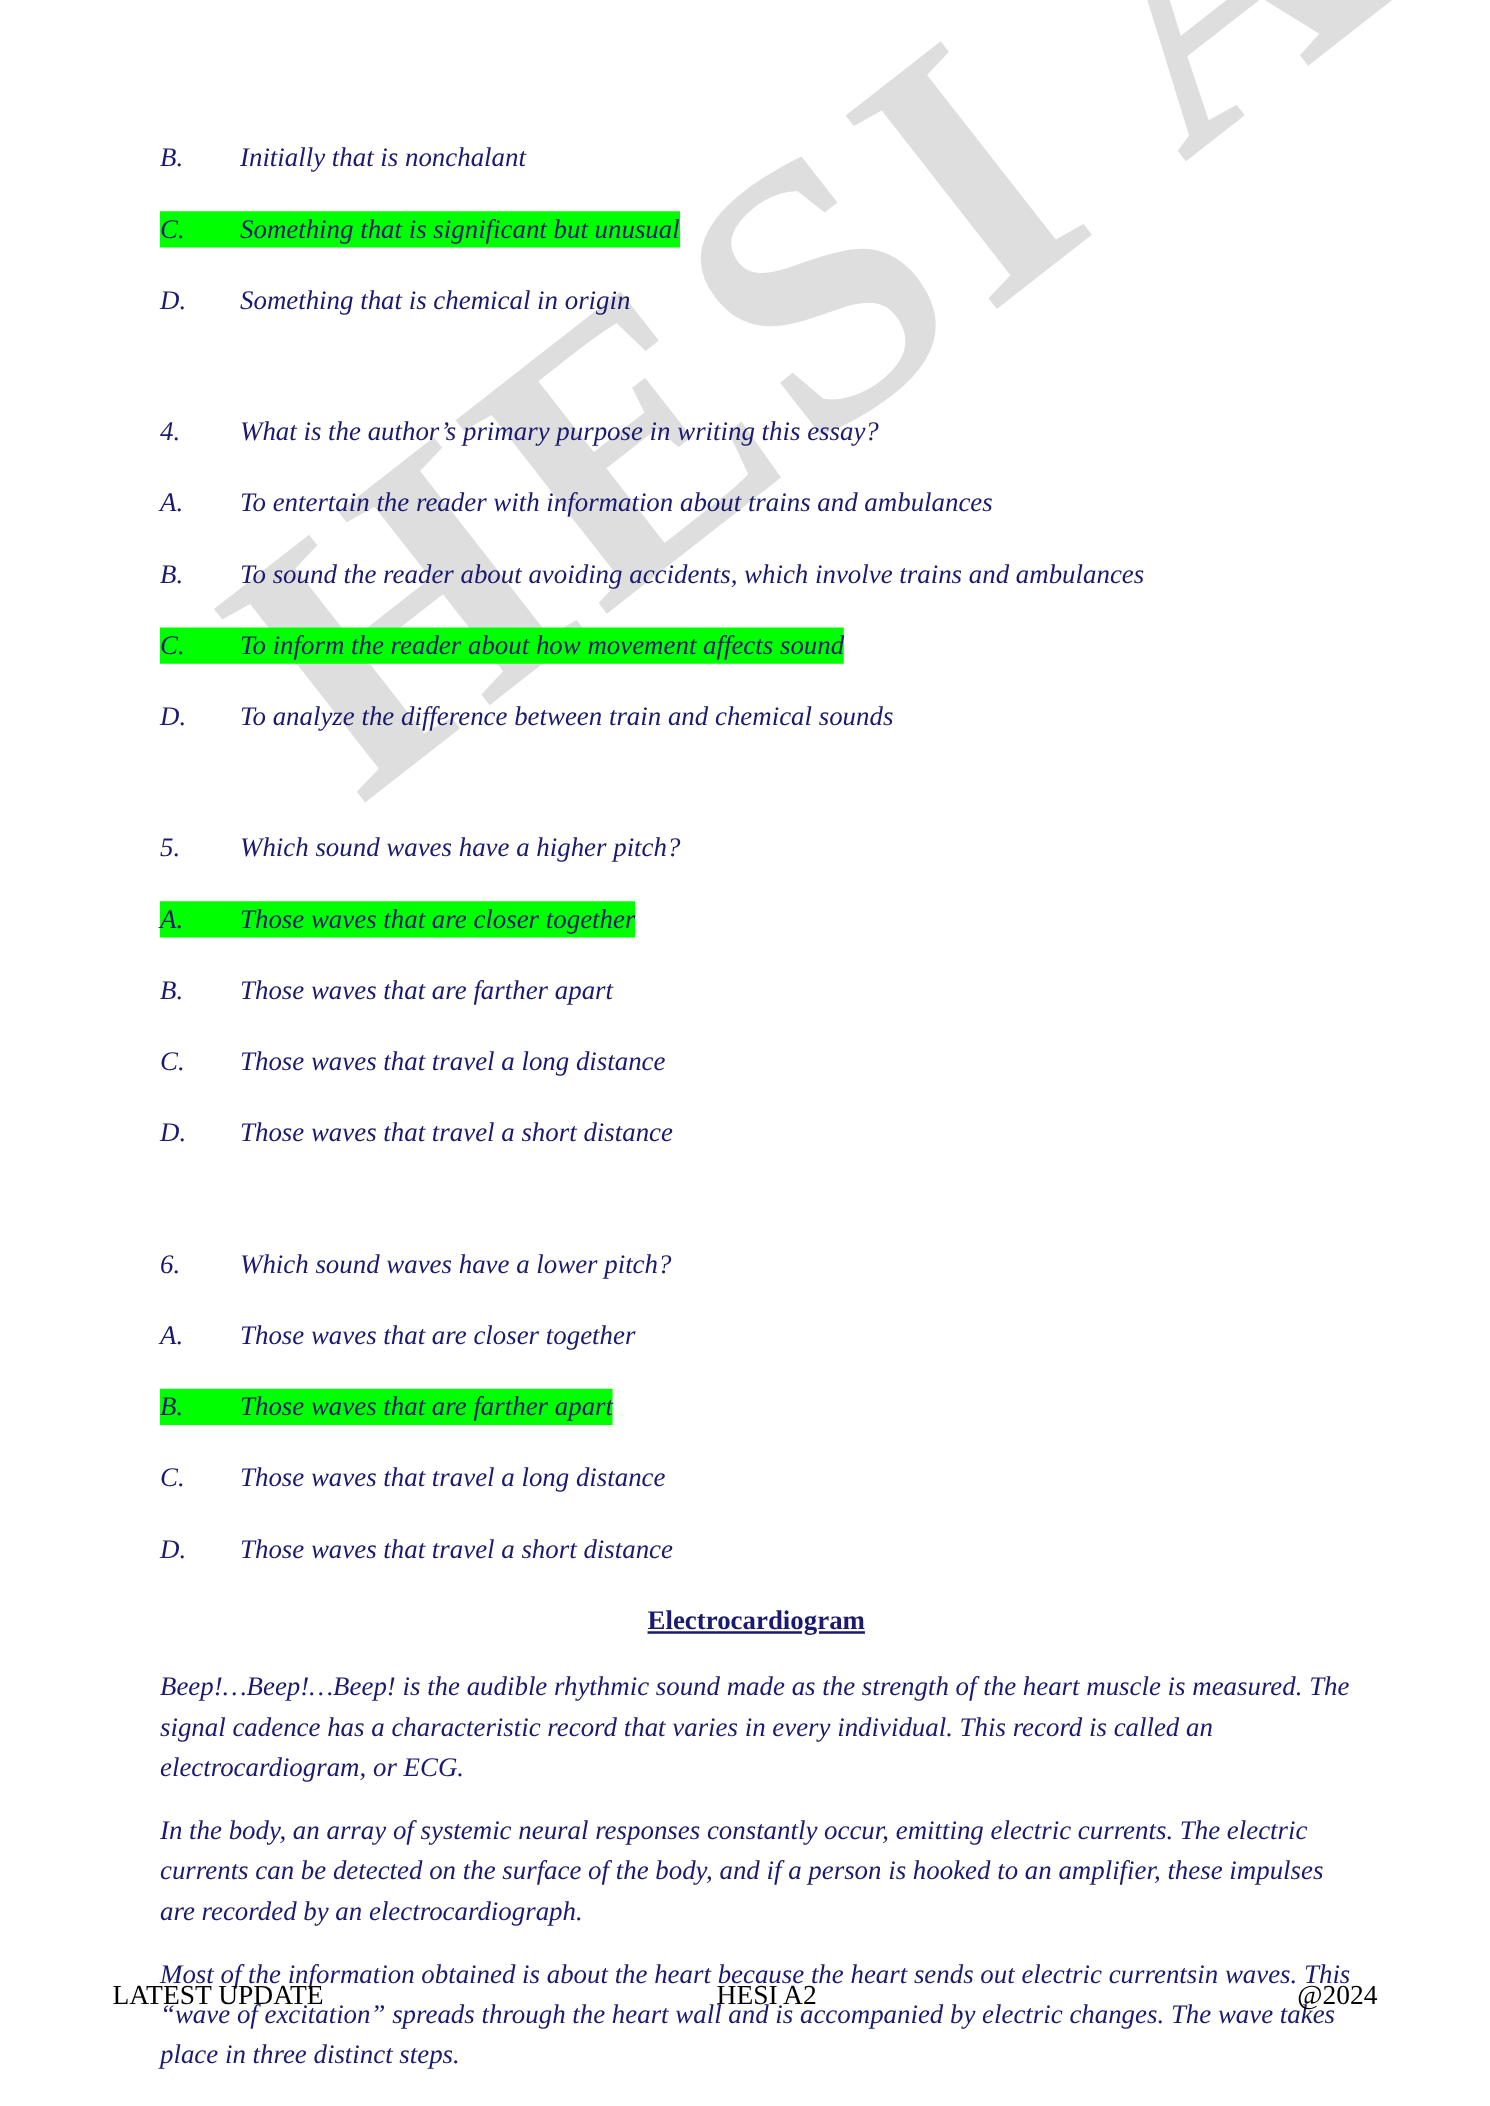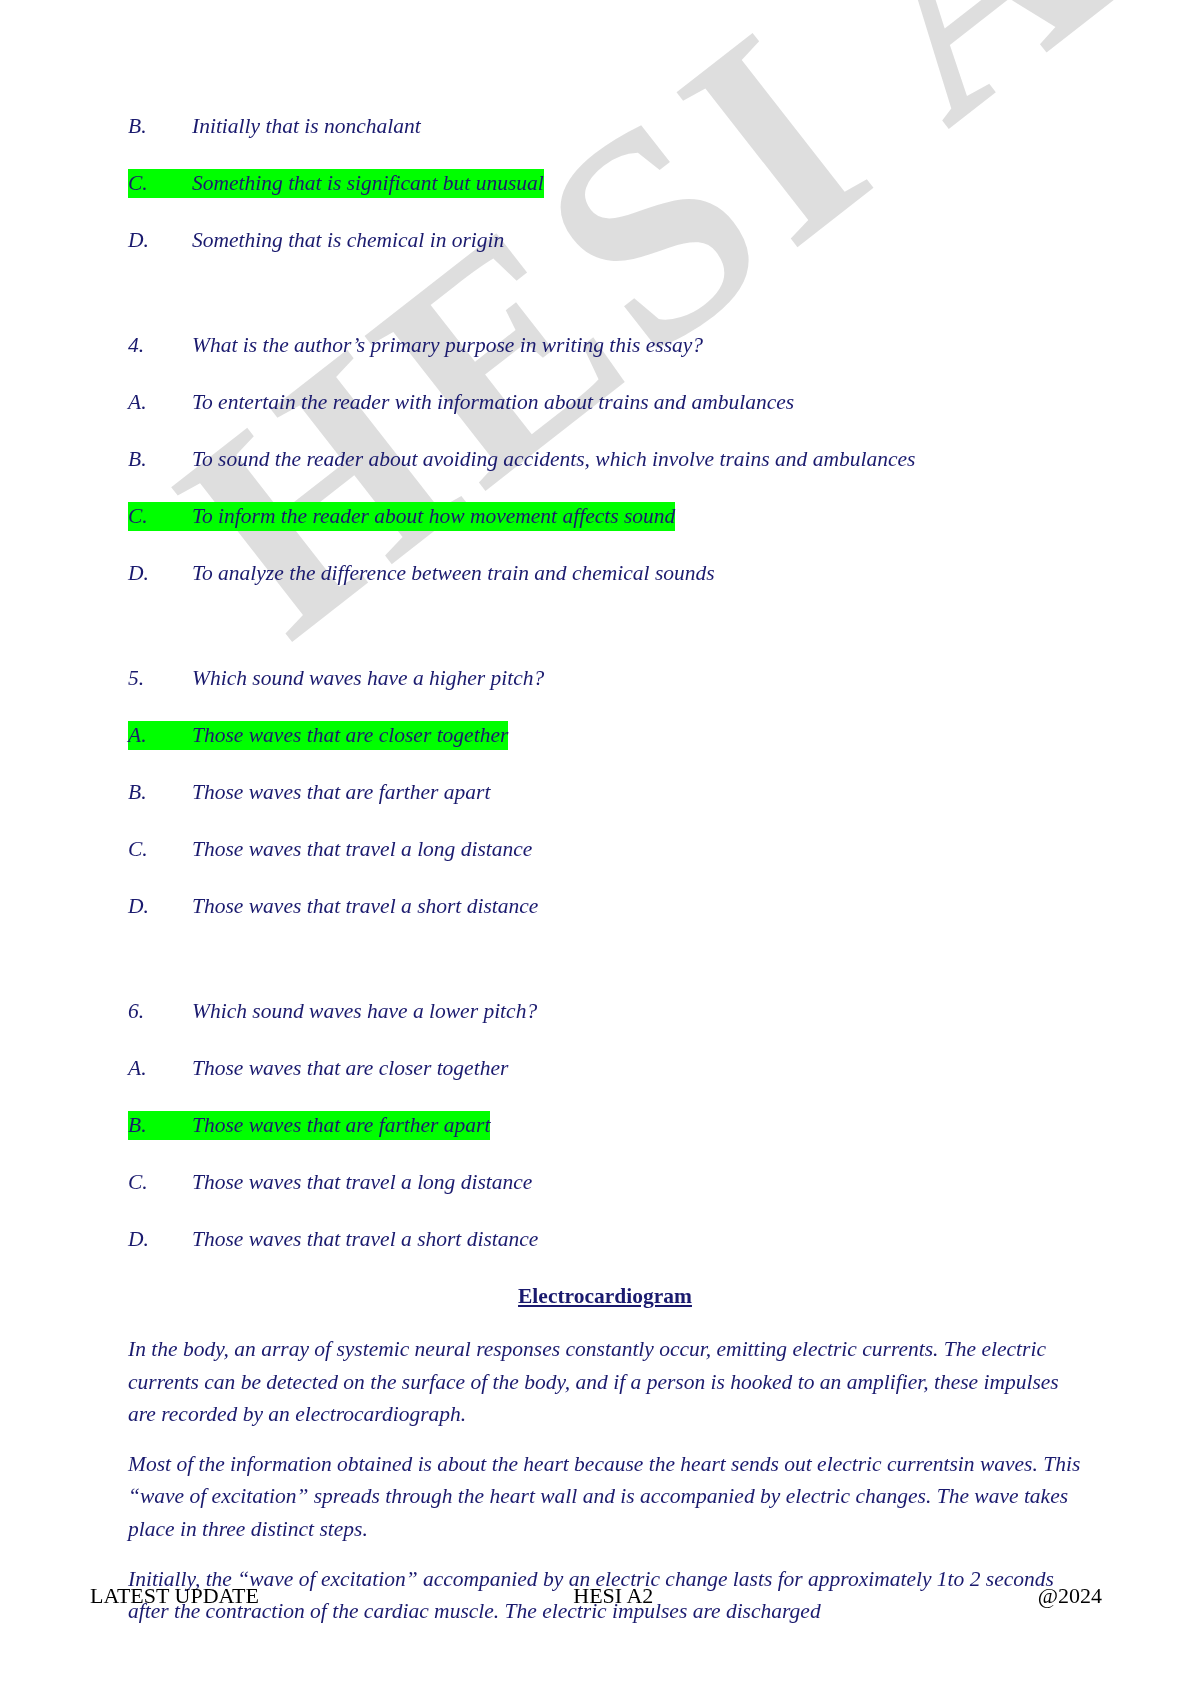--- a/index.html
+++ b/index.html
@@ -205,20 +205,21 @@
         <span class="lbl">C.</span>
         <span class="txt">Those waves that travel a long distance</span>
       </div>
       <div class="qrow">
         <span class="lbl">D.</span>
         <span class="txt">Those waves that travel a short distance</span>
       </div>
     </div>
 
     <div class="passage-title">Electrocardiogram</div>
+    <p class="para">Beep!…Beep!…Beep! is the audible rhythmic sound made as the strength of the heart muscle is measured.    The signal cadence has a characteristic record that varies in every individual. This record is called an electrocardiogram, or ECG.</p>
     <p class="para">In the body, an array of systemic neural responses constantly occur, emitting electric currents. The electric currents can be detected on the surface of the body, and if a person is hooked to an amplifier, these impulses are recorded by an electrocardiograph.</p>
     <p class="para">Most of the information obtained is about the heart because the heart sends out electric currentsin  waves. This “wave of excitation” spreads through the heart wall and is accompanied by electric changes. The wave takes place in three distinct steps.</p>
     <p class="para">Initially, the “wave of excitation” accompanied by an electric change lasts for approximately 1to 2 seconds after the contraction of the cardiac muscle. The electric impulses are discharged</p>
 
   </div>
 
   <div class="footer">
     <span class="left">LATEST UPDATE</span>
     <span class="center">HESI A2</span>
     <span class="right">@2024</span>

